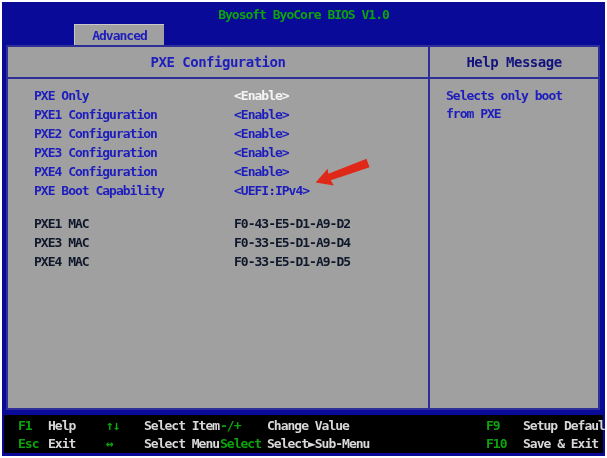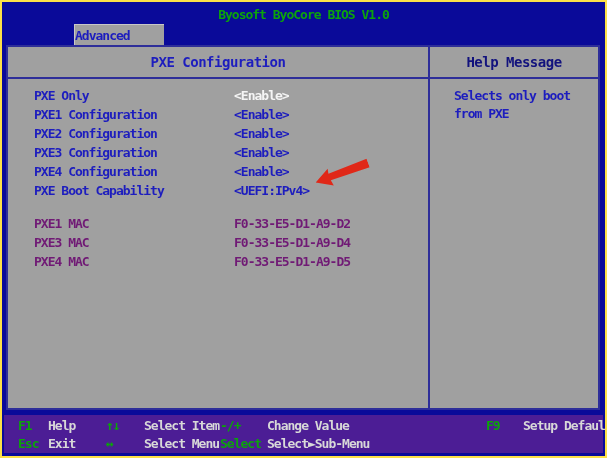--- a/index.html
+++ b/index.html
@@ -6,65 +6,65 @@
   html,body { width:607px; height:458px; }
   body {
     font-family: "DejaVu Sans Mono", "Liberation Mono", monospace;
     font-weight: bold;
     font-size: 13px;
     letter-spacing: -1px;
     background:#000;
   }
   .screen {
     position:relative; width:607px; height:458px;
-    background:#0a0a99; border:2px solid #fde047; overflow:hidden;
+    background:#0a0a99; border:2px solid #ffffff; overflow:hidden;
   }
   
   .bios-title {
     position:absolute; top:5px; left:0; right:0;
     text-align:center; color:#0ca30c; font-size:13px;
   }
   .tab {
     position:absolute; left:72px; top:22px; width:90px; height:35px;
-    background:#a0a0a0; color:#1d1dbe; text-align:left; line-height:21px;
+    background:#a0a0a0; color:#1d1dbe; text-align:center; line-height:21px;
     border-top:1px solid #c8c8c8; border-left:1px solid #c8c8c8;
   }
   
   .panel {
     position:absolute; left:4px; right:5px; top:43px; bottom:46px;
     background:#a0a0a0; border:2px solid #2e2e99;
     display:grid; grid-template-columns:1fr 170px; grid-template-rows:32px 1fr;
   }
   .main-header, .help-header {
     border-bottom:2px solid #2e2e99;
     display:flex; align-items:center; justify-content:center;
     font-size:14px; letter-spacing:-0.5px;
   }
   .main-header { color:#1d1dbe; }
   .help-header { color:#12127d; border-left:2px solid #2e2e99; }
   .main-body { position:relative; padding-top:9px; }
   .help-body {
-    border-left:2px solid #2e2e99; padding:8px 6px 0 24px;
+    border-left:2px solid #2e2e99; padding:8px 6px 0 16px;
     color:#1d1dbe; line-height:18px;
   }
   .row { position:relative; height:19px;padding-left:24px; }
   .row .label { position:absolute; left:26px; color:#1d1dbe; white-space:pre; }
   .row .value { position:absolute; left:226px; color:#1d1dbe; white-space:pre; }
   .row.highlighted .value { color:#f5f5f5; }
   .mac-list { margin-top:14px; }
-  .mac-list .row .label, .mac-list .row .value { color:#701a75; }
+  .mac-list .row .label, .mac-list .row .value { color:#0f172a; }
   
   .red-arrow {
     position:absolute; left:306px; top:84px; width:56px; height:20px;
     transform:rotate(-20deg);
   }
   
   .statusbar {
     position:absolute; left:2px; right:2px; bottom:3px; height:38px;
-    background:#4c1d95; padding-top:2px;
+    background:#000000; padding-top:2px;
   }
   .status-row { position:relative; height:18px; line-height:18px; }
   .sb-group { position:absolute; white-space:pre; }
   .sb-group .key { color:#0ca30c; display:inline-block; }
   .sb-group .lbl { color:#d8d8d8; }
   .status-row .sb-group:nth-of-type(1) { left:14px; }
   .status-row .sb-group:nth-of-type(2) { left:102px; }
   .status-row .sb-group:nth-of-type(3) { left:216px; }
   .status-row .sb-group:nth-of-type(4) { left:482px; }
   .status-row .sb-group:nth-of-type(1) .key { width:30px; }
@@ -115,21 +115,21 @@
 
           <div class="row">
             <span class="label">PXE Boot Capability</span>
             <span class="value">&lt;UEFI:IPv4&gt;</span>
           </div>
         </div>
       <div class="mac-list">
 
           <div class="row">
             <span class="label">PXE1 MAC</span>
-            <span class="value">F0-33-E5-D1-A9-D2</span>
+            <span class="value">F0-43-E5-D1-A9-D2</span>
           </div>
 
 
           <div class="row">
             <span class="label">PXE3 MAC</span>
             <span class="value">F0-33-E5-D1-A9-D4</span>
           </div>
 
           <div class="row">
             <span class="label">PXE4 MAC</span>
@@ -156,16 +156,17 @@
         <span class="sb-group"><span class="key">F9</span><span class="lbl">Setup Defaults</span></span>
       </div>
     <div class="status-row">
 
         <span class="sb-group"><span class="key">Esc</span><span class="lbl">Exit</span></span>
 
         <span class="sb-group"><span class="key">↔</span><span class="lbl">Select Menu</span></span>
 
         <span class="sb-group"><span class="key">Select</span><span class="lbl">Select►Sub-Menu</span></span>
 
+        <span class="sb-group"><span class="key">F10</span><span class="lbl">Save &amp; Exit</span></span>
       </div>
   </div>
 
 </div>
 
 </body></html>

